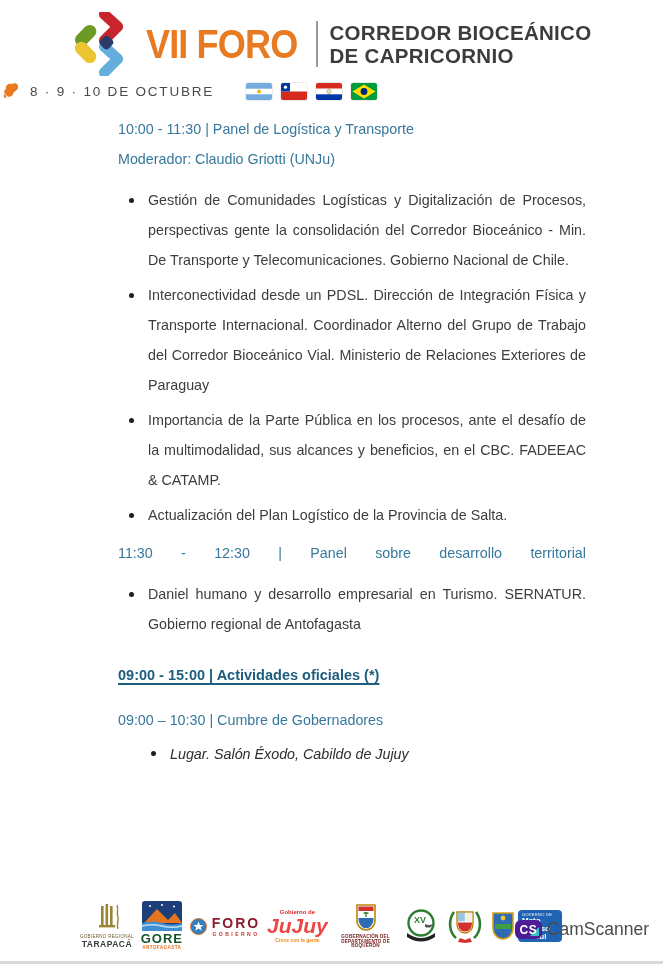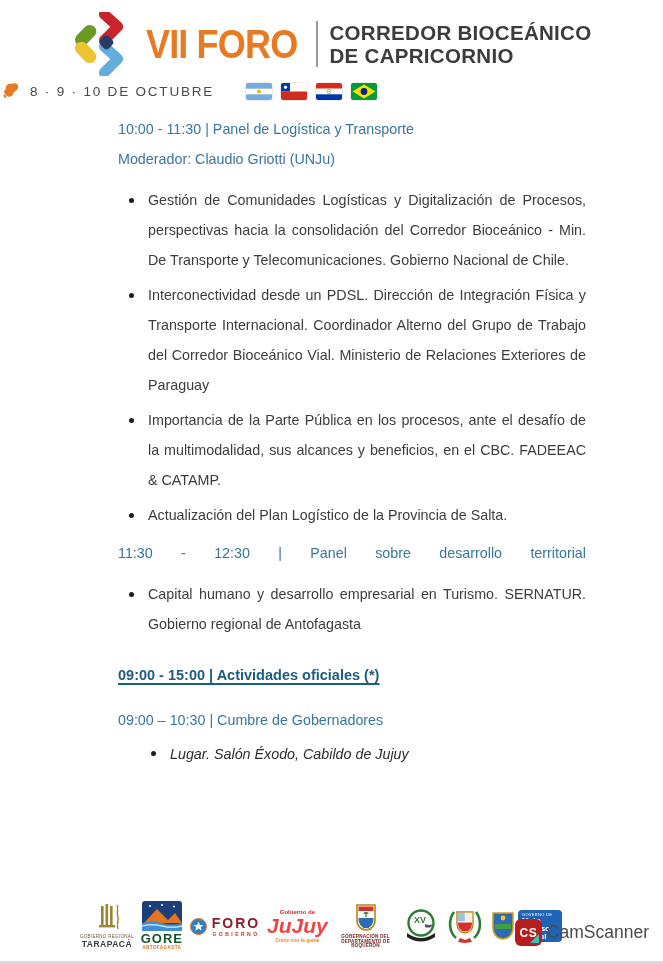--- a/index.html
+++ b/index.html
@@ -66,21 +66,21 @@
   .jujuy-word { font-size:21px; font-weight:800; color:#ef4444; letter-spacing:0; font-style:italic; }
   .jujuy-tag  { font-size:5px; font-weight:700; color:#ef8a1d; margin-top:1px; }
   .boq-cap { width:62px; font-size:4.6px; font-weight:700; color:#7a2020; text-align:center; margin-top:2px; letter-spacing:.2px; }
   .ms-group { display:flex; align-items:center; gap:3px; }
   .ms-box { width:44px; height:32px; background:#1e63b4; border-radius:4px; color:#fff;
             display:flex; flex-direction:column; justify-content:center; padding-left:4px; }
   .ms-pre { font-size:4px; letter-spacing:.3px; }
   .ms-word { font-size:8px; font-weight:800; line-height:8px; }
 
   .watermark { position:absolute; right:14px; top:26px; display:flex; align-items:center; gap:5px; z-index:3; }
-  .cs-icon { position:relative; width:27px; height:27px; border-radius:6px; background:#b91c1c;
+  .cs-icon { position:relative; width:27px; height:19px; border-radius:6px; background:#4c1d95;
              display:flex; align-items:center; justify-content:center; }
   .cs-icon::after { content:""; position:absolute; right:3px; bottom:3px;
                     border-left:9px solid transparent; border-bottom:9px solid #35c4bd; }
   .cs-txt { position:relative; z-index:1; color:#fff; font-size:12px; font-weight:800; letter-spacing:.5px; }
   .wm-label { color:#4b4b4b; font-size:17.5px; font-weight:500; }
 
   .scan-edge { position:absolute; left:0; right:0; bottom:0; height:3px; background:#d9d9d9; }
 </style>
 </head>
 <body>
@@ -149,42 +149,42 @@
   </div>
 
   <div class="content">
 
     <div class="sec-heading teal">10:00 - 11:30 | Panel de Logística y Transporte</div>
     <div class="moderator teal">Moderador: Claudio Griotti (UNJu)</div>
 
     <div class="bullets">
       <div class="bullet">
         <span class="dot"></span>
-        <p class="btext">Gestión de Comunidades Logísticas y Digitalización de Procesos, perspectivas hacia la consolidación del Corredor Bioceánico - Min. De Transporte y Telecomunicaciones. Gobierno Nacional de Chile.</p>
+        <p class="btext">Gestión de Comunidades Logísticas y Digitalización de Procesos, perspectivas gente la consolidación del Corredor Bioceánico - Min. De Transporte y Telecomunicaciones. Gobierno Nacional de Chile.</p>
       </div>
       <div class="bullet">
         <span class="dot"></span>
         <p class="btext">Interconectividad desde un PDSL. Dirección de Integración Física y Transporte Internacional. Coordinador Alterno del Grupo de Trabajo del Corredor Bioceánico Vial. Ministerio de Relaciones Exteriores de Paraguay</p>
       </div>
       <div class="bullet">
         <span class="dot"></span>
         <p class="btext">Importancia de la Parte Pública en los procesos, ante el desafío de la multimodalidad, sus alcances y beneficios, en el CBC.  FADEEAC &amp; CATAMP.</p>
       </div>
       <div class="bullet">
         <span class="dot"></span>
         <p class="btext single">Actualización del Plan Logístico de la Provincia de Salta.</p>
       </div>
     </div>
 
     <div class="sec-heading teal stretch" style="margin-top:8px">11:30 - 12:30 | Panel sobre desarrollo territorial</div>
 
     <div class="bullets">
       <div class="bullet">
         <span class="dot"></span>
-        <p class="btext">Capital humano y desarrollo empresarial en Turismo. SERNATUR. Gobierno regional de Antofagasta</p>
+        <p class="btext">Daniel humano y desarrollo empresarial en Turismo. SERNATUR. Gobierno regional de Antofagasta</p>
       </div>
     </div>
 
     <div class="official-heading">09:00 - 15:00 | Actividades oficiales (*)</div>
 
     <div class="sub-heading teal">09:00 – 10:30 | Cumbre de Gobernadores</div>
 
     <div class="loc-row">
       <span class="dot"></span>
       <p class="btext italic">Lugar. Salón Éxodo, Cabildo de Jujuy</p>

